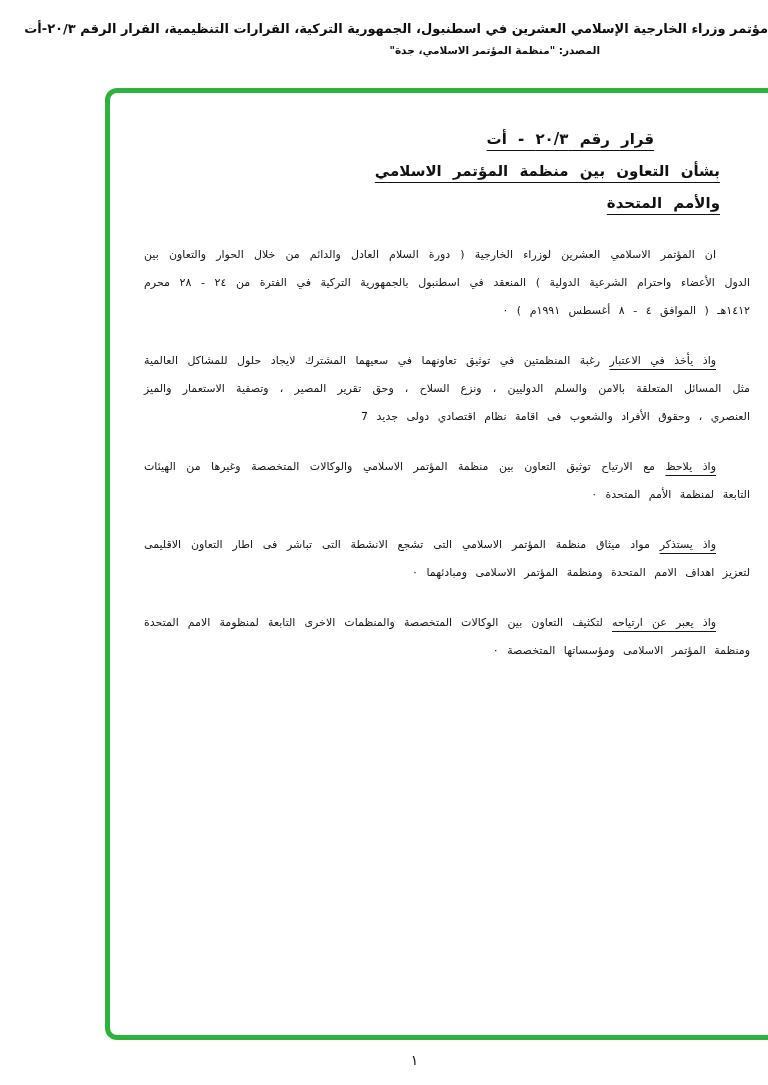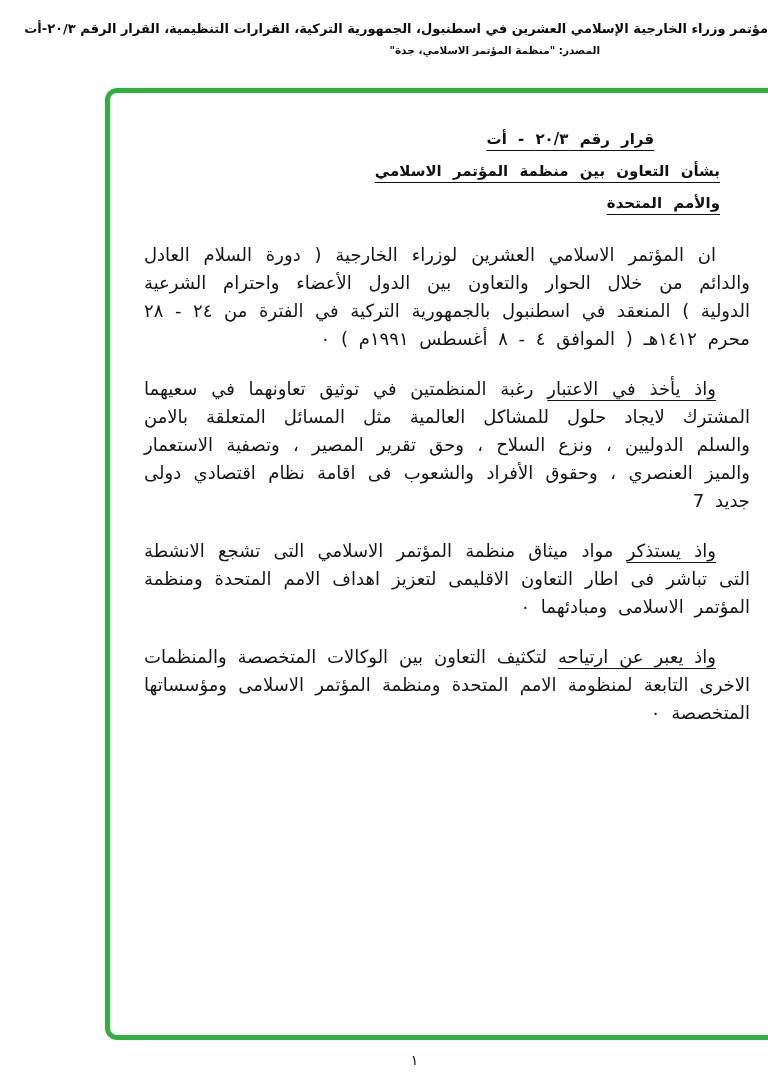--- a/index.html
+++ b/index.html
@@ -54,21 +54,21 @@
     font-size: 15px;
     line-height: 32px;
     font-weight: bold;
     color: #111111;
     text-decoration: underline;
     text-underline-offset: 6px;
     word-spacing: 6px;
   }
   .title-line-1 { padding-right: 66px; }
   .para {
-    font-size: 18px;
+    font-size: 11px;
     line-height: 28px;
     text-align: justify;
     text-indent: 34px;
     margin-top: 22px;
     word-spacing: 5px;
     color: #151515;
   }
   .para .lead {
     text-decoration: underline;
     text-underline-offset: 5px;
@@ -98,20 +98,21 @@
       <div class="title-line">بشأن التعاون بين منظمة المؤتمر الاسلامي</div>
       <div class="title-line">والأمم المتحدة</div>
     </div>
 
     <p class="para"><span class="lead"></span><span>ان المؤتمر الاسلامي العشرين لوزراء الخارجية ( دورة السلام العادل والدائم من خلال الحوار والتعاون بين الدول الأعضاء واحترام الشرعية الدولية )  المنعقد في اسطنبول بالجمهورية التركية في الفترة من ٢٤ - ٢٨ محرم ١٤١٢هـ  ( الموافق ٤ - ٨ أغسطس ١٩٩١م ) ٠</span></p>
 
 
 
     <p class="para"><span class="lead">واذ يأخذ في الاعتبار</span><span> رغبة المنظمتين في توثيق تعاونهما في سعيهما المشترك لايجاد حلول للمشاكل العالمية مثل المسائل المتعلقة بالامن والسلم الدوليين ، ونزع السلاح ، وحق تقرير المصير ، وتصفية الاستعمار والميز العنصري ، وحقوق الأفراد والشعوب فى اقامة نظام اقتصادي دولى جديد 7</span></p>
 
+    <p class="para"><span class="lead">واذ يلاحظ</span><span> مع الارتياح توثيق التعاون بين منظمة المؤتمر الاسلامي والوكالات المتخصصة وغيرها من الهيئات التابعة لمنظمة الأمم المتحدة ٠</span></p>
 
     <p class="para"><span class="lead">واذ يستذكر</span><span> مواد ميثاق منظمة المؤتمر الاسلامي التى تشجع الانشطة التى تباشر فى اطار التعاون الاقليمى لتعزيز اهداف الامم المتحدة ومنظمة المؤتمر الاسلامى ومبادئهما ٠</span></p>
 
     <p class="para"><span class="lead">واذ يعبر عن ارتياحه</span><span> لتكثيف التعاون بين الوكالات المتخصصة والمنظمات الاخرى التابعة لمنظومة الامم المتحدة ومنظمة المؤتمر الاسلامى ومؤسساتها المتخصصة ٠</span></p>
 
   </div>
 
   <div class="page-number">١</div>
 
 </div>

